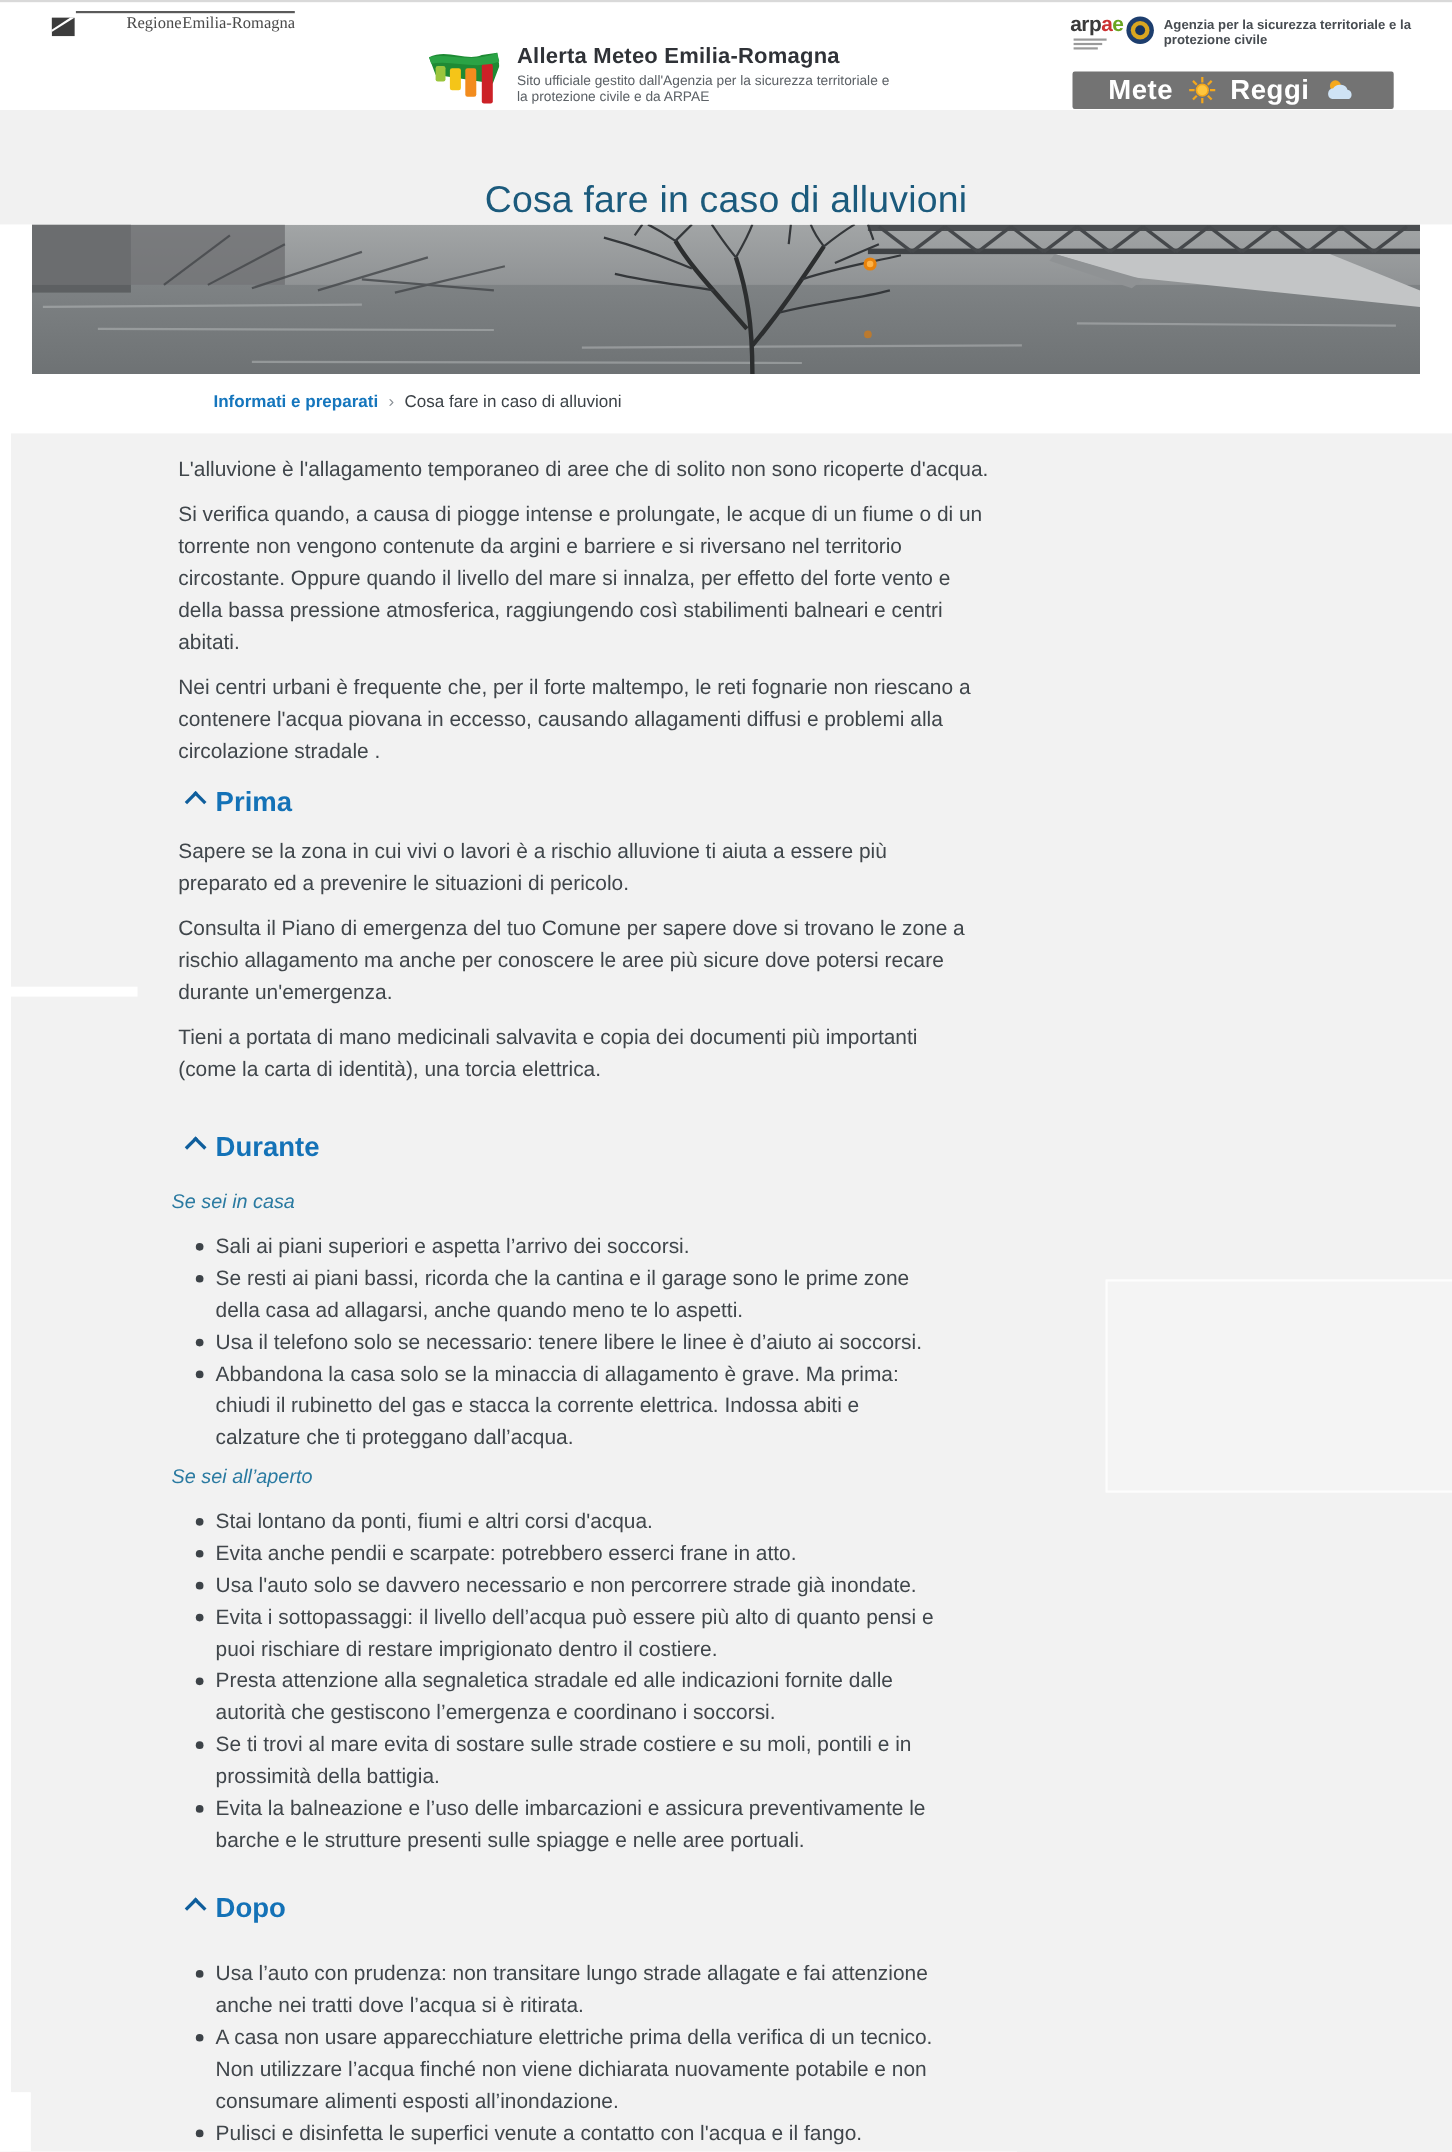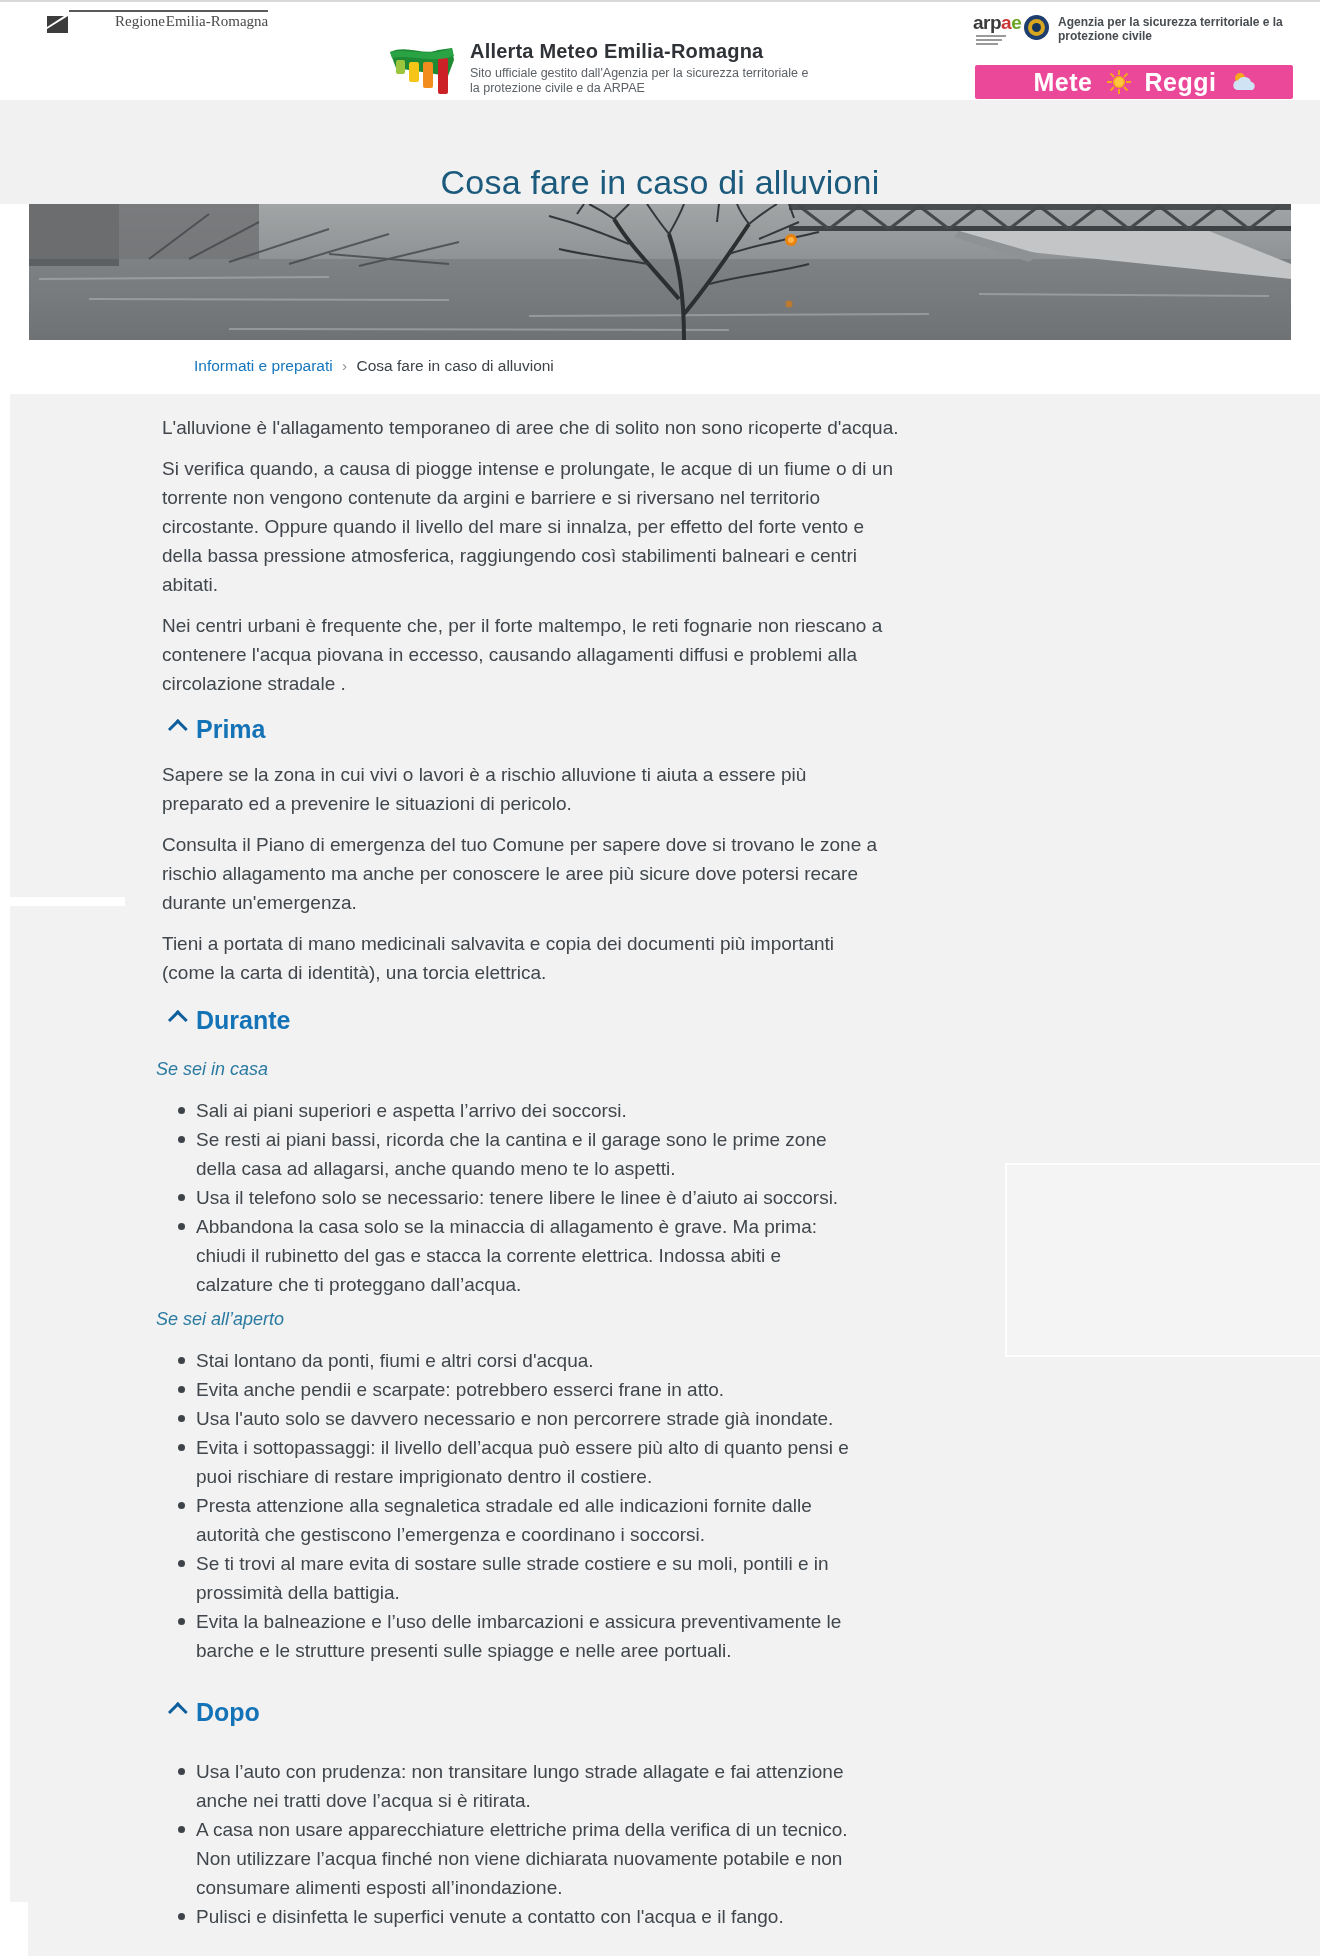--- a/index.html
+++ b/index.html
@@ -16,49 +16,49 @@
   .site-subtitle{position:absolute;left:470px;top:64px;font-size:12.5px;color:#5c6166;line-height:15px;}
   .arpae{position:absolute;left:973px;top:10px;font-size:19px;font-weight:bold;letter-spacing:-.5px;cursor:pointer;}
   .arpae .k{color:#3a3a3a;} .arpae .r{color:#cc3333;} .arpae .g{color:#6aa521;}
   .arpae-lines{position:absolute;left:976px;top:33px;}
   .arpae-lines div{height:2px;background:#9a9a9a;margin-bottom:2px;}
   .pc-emblem{position:absolute;left:1024px;top:13px;width:25px;height:25px;border-radius:50%;
              background:#1d3e6e;display:flex;align-items:center;justify-content:center;}
   .pc-emblem .mid{width:17px;height:17px;border-radius:50%;background:#d9a620;display:flex;align-items:center;justify-content:center;}
   .pc-emblem .core{width:9px;height:9px;border-radius:50%;background:#16335c;}
   .agency{position:absolute;left:1058px;top:14px;width:230px;font-size:12px;font-weight:bold;color:#474c51;line-height:13.5px;}
-  .banner{position:absolute;left:975px;top:63px;width:292px;height:34px;background:#ec4899;border-radius:2px;
-          display:flex;align-items:center;justify-content:center;gap:14px;cursor:pointer;padding-left:26px;}
+  .banner{position:absolute;left:975px;top:63px;width:292px;height:34px;background:#737373;border-radius:2px;
+          display:flex;align-items:center;justify-content:center;gap:14px;cursor:pointer;}
   .banner .w{color:#fff;font-size:25px;font-weight:bold;letter-spacing:.5px;}
   
   .title-band{position:absolute;left:0;top:100px;width:1320px;height:104px;background:#f1f1f1;}
   .page-title{position:absolute;left:0;top:140px;width:1320px;text-align:center;
               font-size:34px;color:#1b5a7c;font-weight:normal;letter-spacing:.2px;}
   
   .hero{position:absolute;left:29px;top:204px;width:1262px;height:136px;overflow:hidden;}
   
   .crumb-band{position:absolute;left:0;top:340px;width:1320px;height:54px;background:#fff;}
   .breadcrumb{position:absolute;left:194px;top:357px;font-size:15.5px;}
-  .crumb-link{color:#1576bd;font-weight:normal;cursor:pointer;}
+  .crumb-link{color:#1576bd;font-weight:bold;cursor:pointer;}
   .crumb-sep{color:#8a9096;margin:0 5px;}
   .crumb-current{color:#3c4247;}
   
   .content-bg{position:absolute;left:10px;top:394px;width:1310px;height:1562px;background:#f2f2f2;}
   .notch{position:absolute;left:0;top:897px;width:125px;height:9px;background:#fff;}
   .corner-white{position:absolute;left:0;top:1902px;width:28px;height:54px;background:#fff;}
   .ghost-box{position:absolute;left:1005px;top:1163px;width:313px;height:190px;border:2px solid #fdfdfd;background:#f4f4f4;}
   .col{position:absolute;left:148px;top:405px;width:740px;font-size:19px;line-height:29px;}
   .col .intro{padding-top:8px;}
   .para{margin:0 0 12px 14px;}
   .para .line{white-space:nowrap;}
   .sec-h{display:flex;align-items:center;padding-left:20px;margin:14px 0 14px 0;height:34px;cursor:pointer;}
   .sec-h .chev{width:11px;height:11px;border-top:3px solid #0f5e9c;border-right:3px solid #0f5e9c;
                transform:rotate(-45deg) translate(2px,2px);margin-right:14px;flex:0 0 auto;}
   .sec-h .t{font-size:25px;font-weight:bold;color:#1472b7;}
-  .sec-durante{margin-top:16px;margin-bottom:18px;}
+  .sec-durante{margin-top:39px;margin-bottom:18px;}
   .sec-dopo{margin-top:30px;margin-bottom:28px;}
   .sub-label{font-style:italic;color:#2a7aa1;font-size:18px;padding-left:8px;margin:6px 0 12px 0;}
   ul.blist{list-style:none;margin:0 0 2px 0;padding:0;}
   ul.blist li{position:relative;padding-left:48px;}
   ul.blist li::before{content:"";position:absolute;left:30px;top:11px;width:7px;height:7px;border-radius:50%;background:#3d4348;}
   ul.blist .line{white-space:nowrap;}
 </style>
 </head>
 <body>
 

